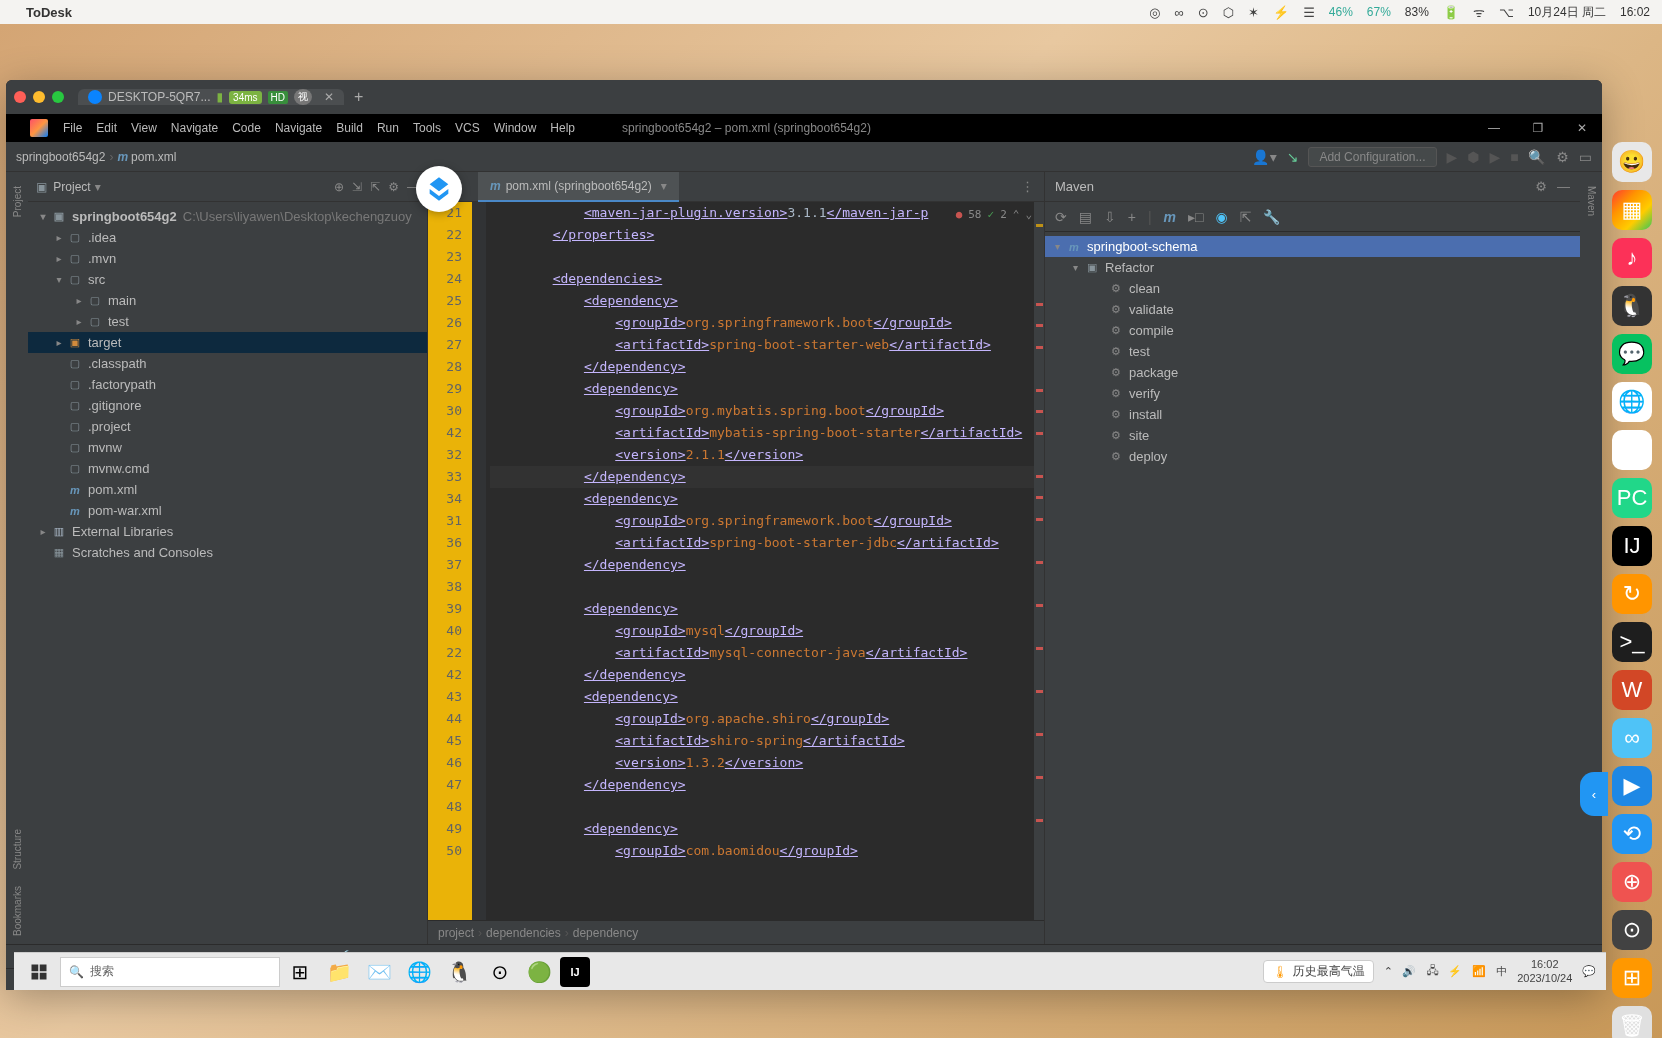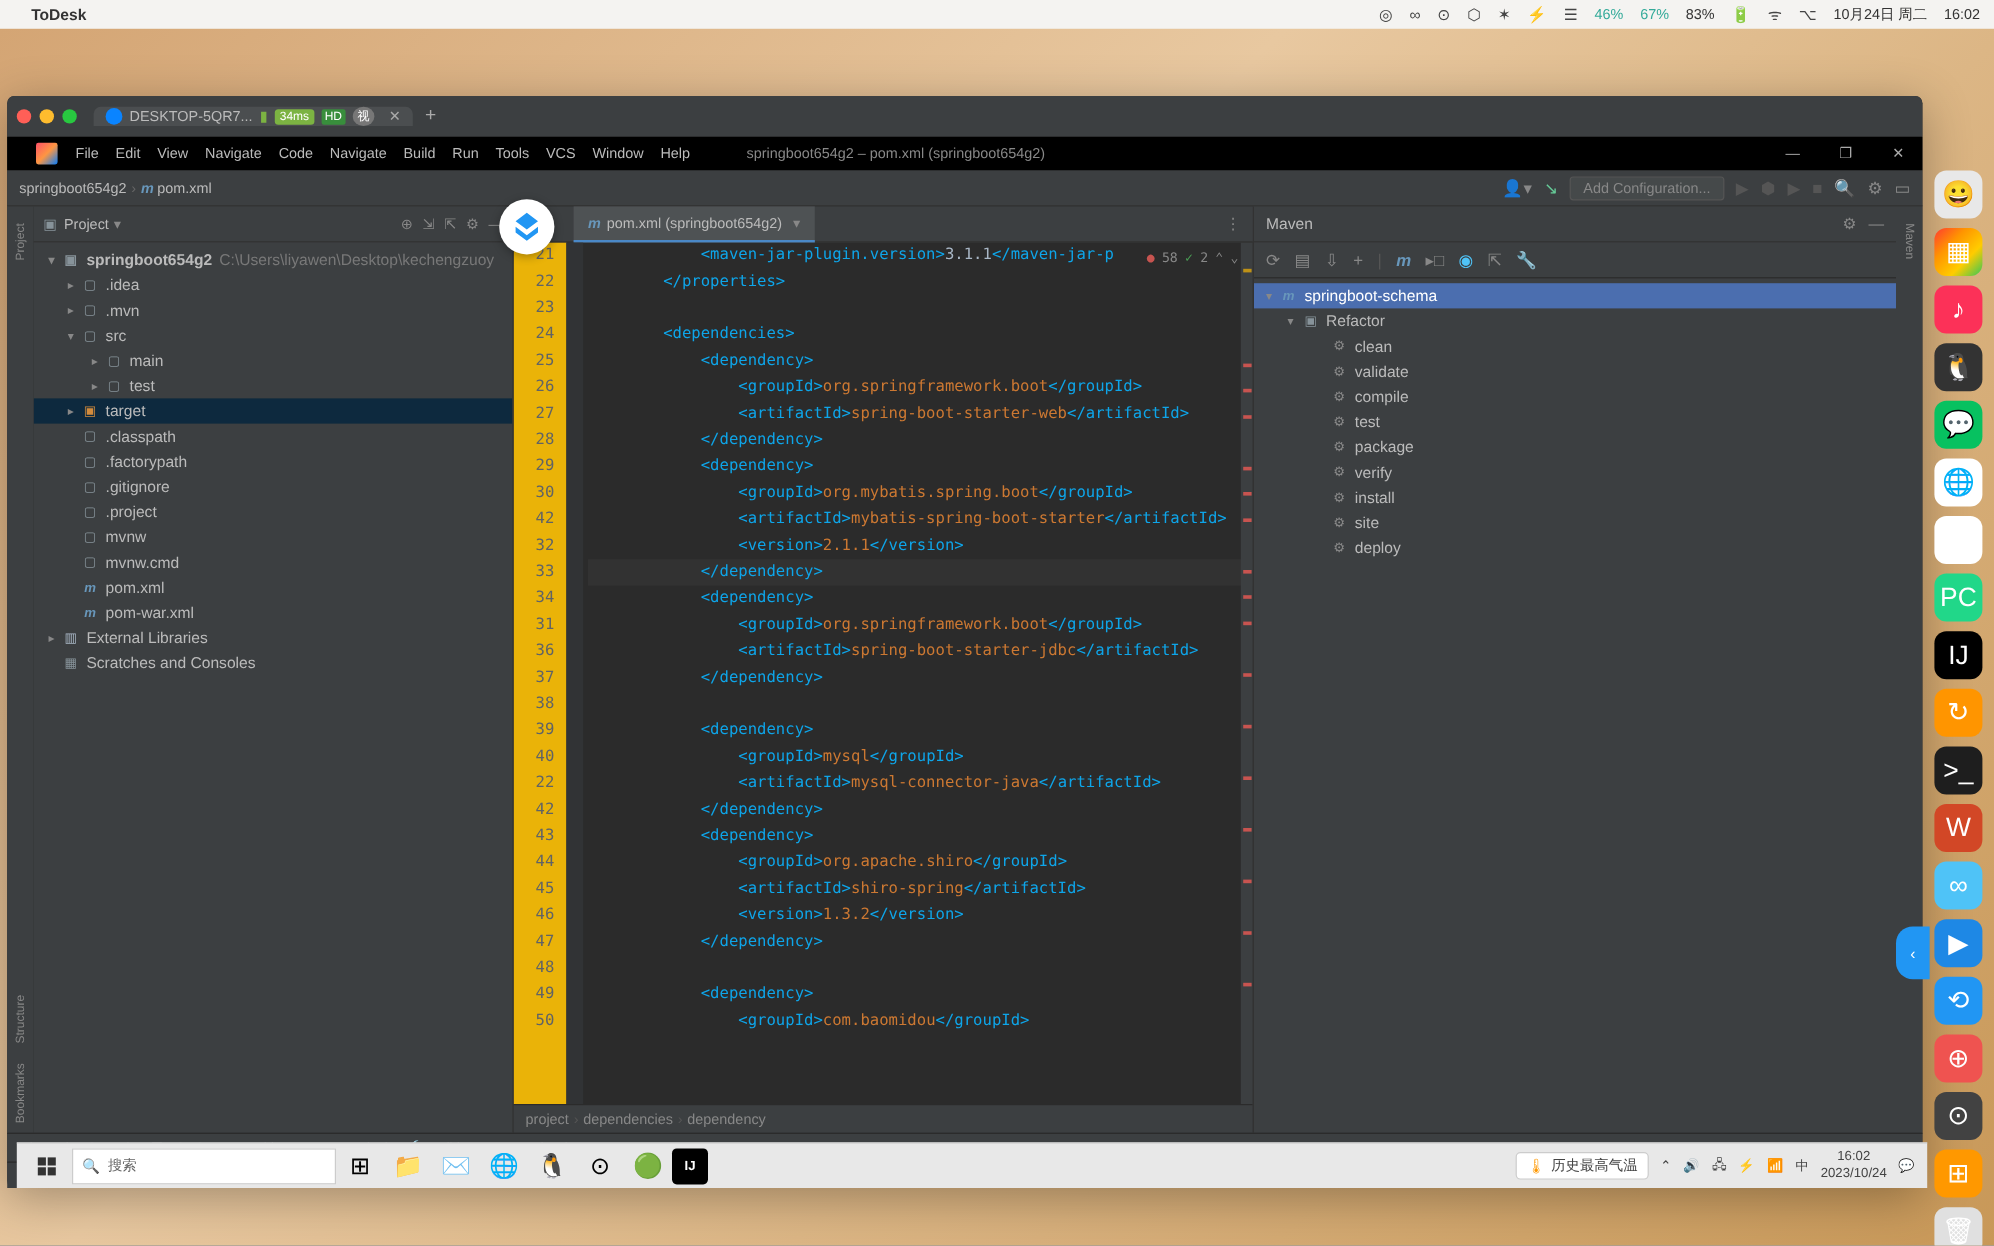--- a/index.html
+++ b/index.html
@@ -76,21 +76,21 @@
 .editor-tab { height: 30px; display: flex; align-items: center; padding: 0 12px; background: #4e5254; color: #bbb; font-size: 12px; border-bottom: 2px solid #4a88c7; margin-left: 50px; gap: 5px;}
 .editor-tab .m-icon { color: #6897bb; font-style: italic; font-weight: bold; }
 .editor-tabs .tab-menu { margin-left: auto; margin-right: 10px; color: #888; cursor:pointer;}
 .todesk-overlay { position: absolute; left: -12px; top: -6px; width: 46px; height: 46px; background: #fff; border-radius: 50%; display: flex; align-items: center; justify-content: center; box-shadow: 0 2px 8px rgba(0,0,0,0.3); z-index: 5; }
 .todesk-overlay svg { width: 28px; height: 28px; }
 
 .editor-content { flex: 1; display: flex; font-family: "Consolas", "Monaco", monospace; font-size: 13px; line-height: 22px; position: relative; overflow: hidden; }
 .gutter { width: 44px; text-align: right; padding-right: 10px; color: #606366; background: #eab308; user-select: none; }
 .fold-gutter { width: 14px; background: #313335; }
 .code { flex: 1; color: #a9b7c6; white-space: pre; padding-left: 4px; position: relative; }
-.code .tag { color: #0ea5e9; }
+.code .tag { color: #c4b5fd; text-decoration: underline; }
 .code .content-red { color: #cc7832; }
 .code .caret-line { background: #323232; }
 .code-line { height: 22px; }
 .problems-strip { position: absolute; right: 0; top: 0; width: 10px; height: 100%; background: #3c3f41; }
 .problems-strip .mark { position: absolute; right: 1px; width: 7px; height: 3px; }
 .problems-strip .mark.err { background: #c75450; }
 .problems-strip .mark.warn { background: #be9117; }
 .editor-status-top { position: absolute; top: 2px; right: 12px; color: #888; font-size: 11px; display: flex; align-items: center; gap: 6px; }
 .editor-status-top .err { color: #c75450; }
 .editor-status-top .ok { color: #499c54; }

